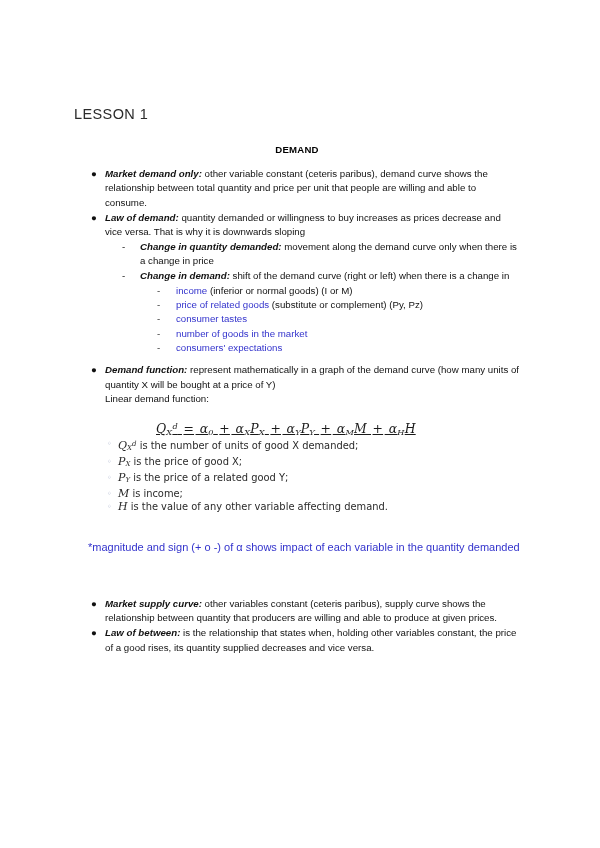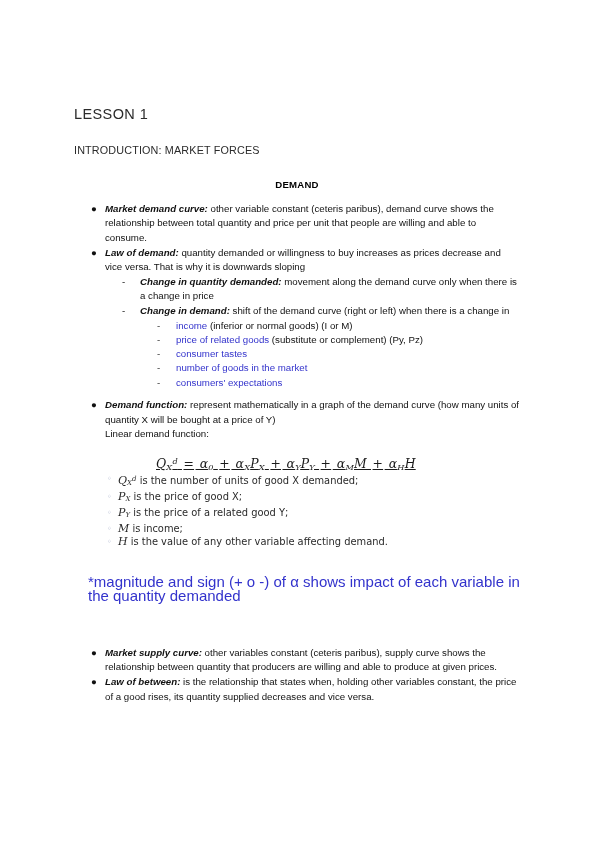--- a/index.html
+++ b/index.html
@@ -176,43 +176,42 @@
   .sym {
     font-family: "DejaVu Serif", serif;
     font-style: italic;
     font-size: 11px;
   }
   .sym sub { font-size: 0.64em; vertical-align: -0.2em; }
   .sym sup { font-size: 0.64em; vertical-align: 0.42em; }
 
   .footnote {
     color: #3333cc;
-    font-size: 15px;
+    font-size: 11px;
     line-height: 14px;
     margin: 26px 0 0 14px;
   }
 
   .gap-supply { height: 43px; }
   .spacer-sm { height: 8px; }
 </style>
 </head>
 <body>
 
 <div class="page">
   <div class="content">
 
     <h1 class="doc-title">LESSON 1</h1>
-    <div class="subtitle">INTRODUCTION: MARKET FORCES</div>
 
     <div class="section-head">DEMAND</div>
 
     <ul class="lvl1">
       <li>
         <span class="bullet">●</span>
-        <span class="lead">Market demand curve:</span><span> other variable constant (ceteris paribus), demand curve shows the relationship between total quantity and price per unit that people are willing and able to consume.</span>
+        <span class="lead">Market demand only:</span><span> other variable constant (ceteris paribus), demand curve shows the relationship between total quantity and price per unit that people are willing and able to consume.</span>
       </li>
       <li>
         <span class="bullet">●</span>
         <span class="lead">Law of demand:</span><span> quantity demanded or willingness to buy increases as prices decrease and vice versa. That is why it is downwards sloping</span>
 
         <ul class="lvl2">
           <li>
             <span class="dash">-</span>
             <span class="lead">Change in quantity demanded:</span><span> movement along the demand curve only when there is a change in price</span>
           </li>

